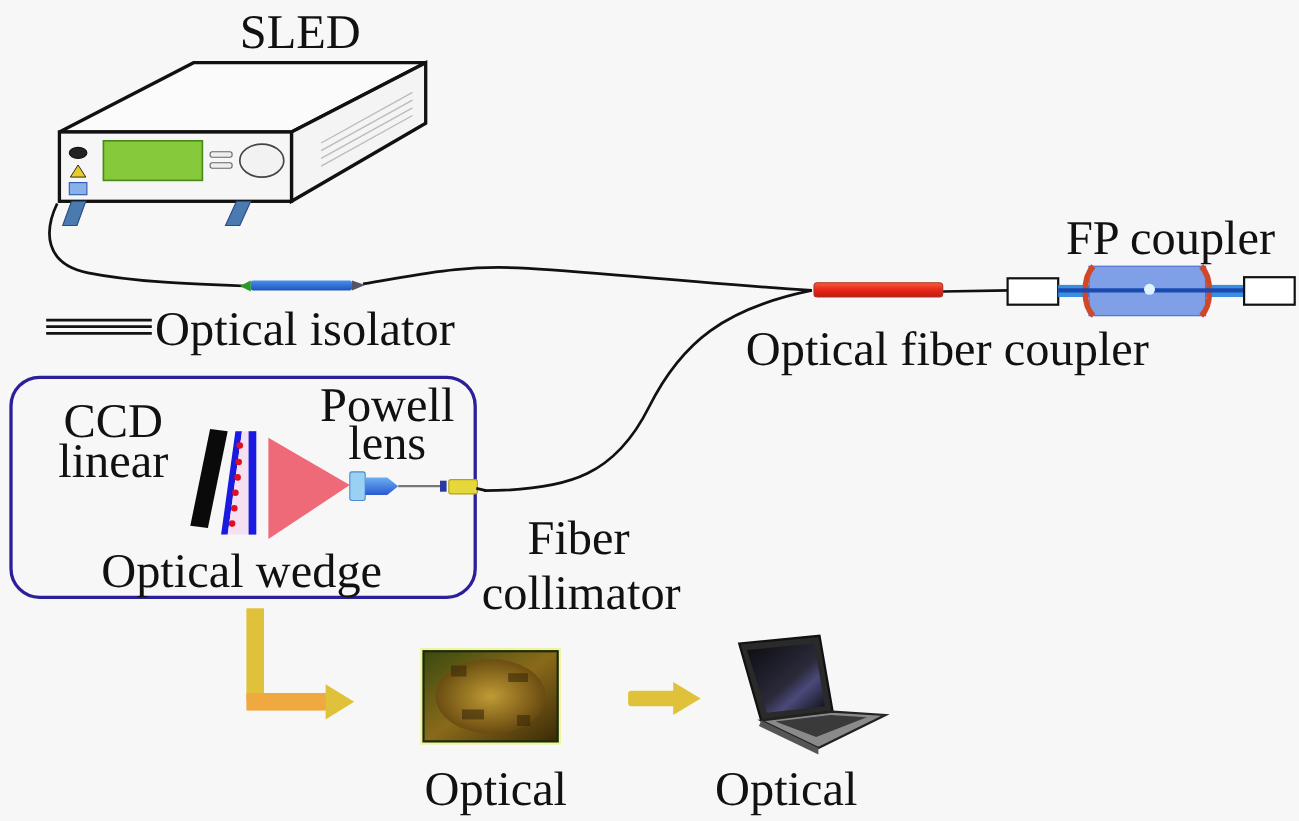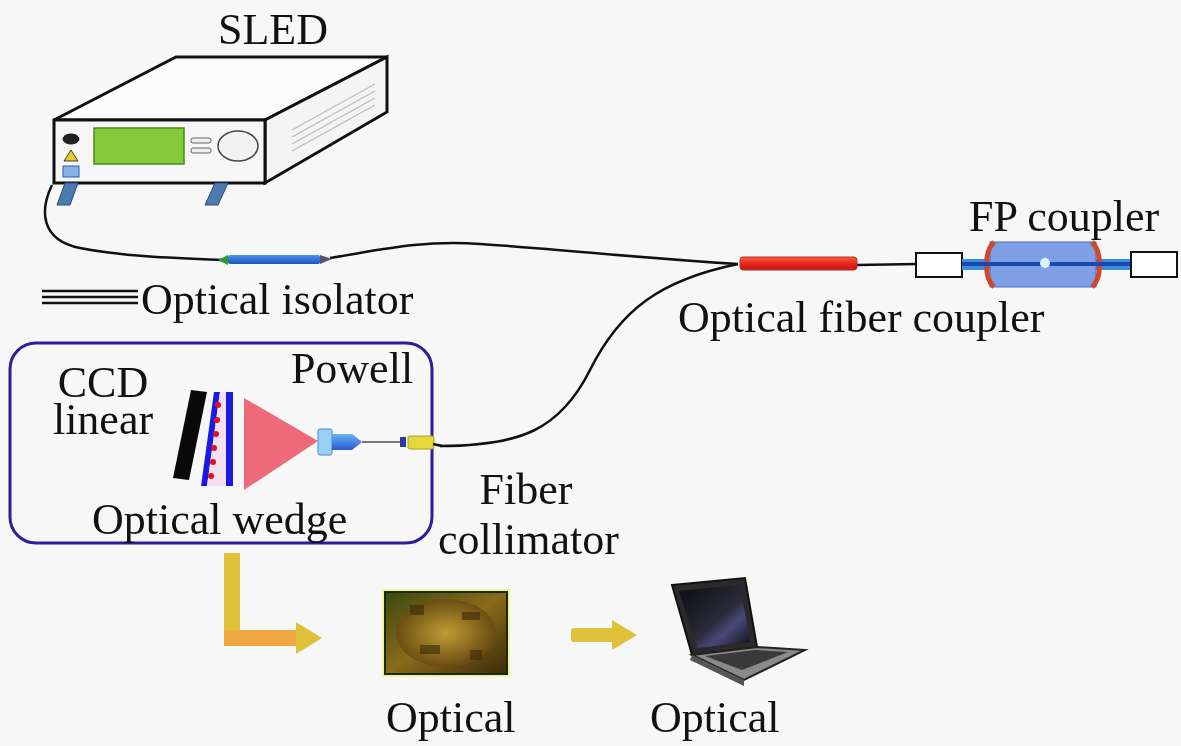--- a/index.html
+++ b/index.html
@@ -175,20 +175,21 @@
 <div class="lbl" style="left:141px; top:278px;">Optical isolator</div>
 <div class="lbl" style="left:969px; top:195px;">FP coupler</div>
 <div class="lbl" style="left:678px; top:296px;">Optical fiber coupler</div>
 
 <div class="lbl center" style="left:48px; top:364px; width:110px; line-height:37px;">
   <div>CCD</div>
   <div>linear</div>
 </div>
 <div class="lbl center" style="left:289px; top:352px; width:126px; line-height:34px;">
   <div>Powell</div>
+  <div>lens</div>
 </div>
 <div class="lbl" style="left:92px; top:498px;">Optical wedge</div>
 <div class="lbl center" style="left:438px; top:465px; width:176px; line-height:50px;">
   <div>Fiber</div>
   <div>collimator</div>
 </div>
 <div class="lbl" style="left:386px; top:696px;">Optical</div>
 <div class="lbl" style="left:650px; top:696px;">Optical</div>
 
 </body></html>

